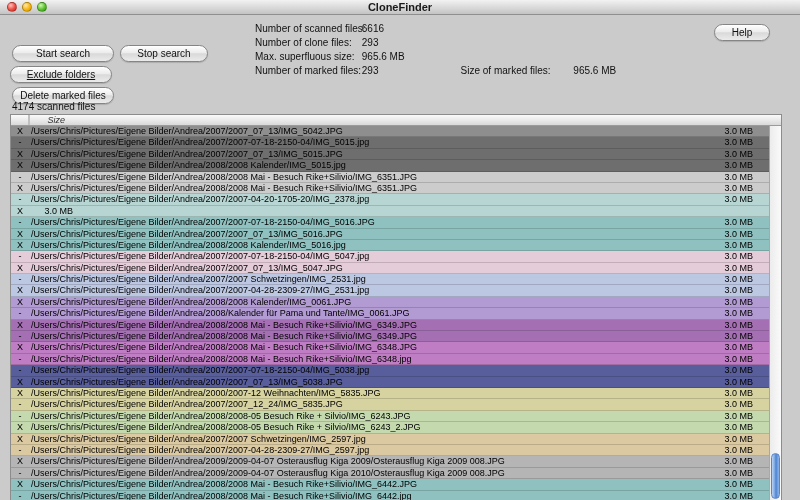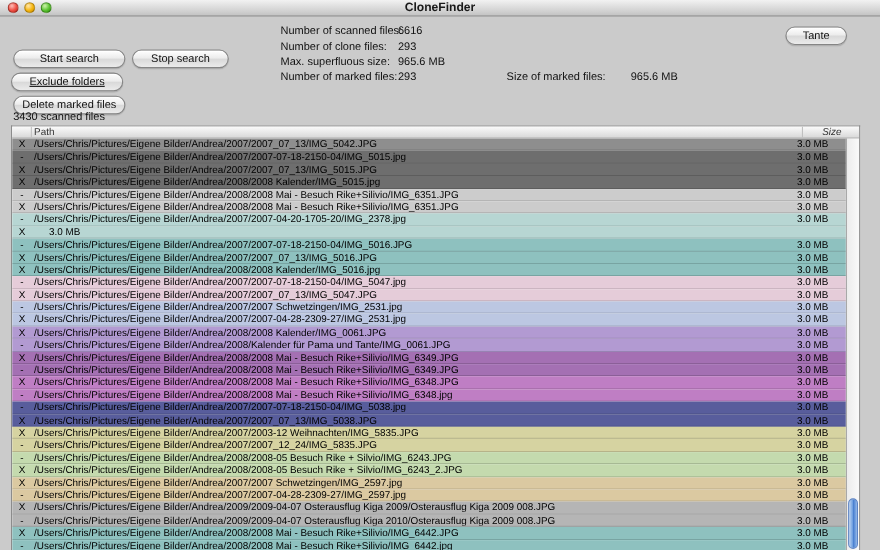--- a/index.html
+++ b/index.html
@@ -73,47 +73,46 @@
       <span class="light yellow"></span>
       <span class="light green"></span>
     </div>
     <div class="title">CloneFinder</div>
   </div>
 
   <div class="aqua-btn btn-start">Start search</div>
   <div class="aqua-btn btn-stop">Stop search</div>
   <div class="aqua-btn btn-exclude">Exclude folders</div>
   <div class="aqua-btn btn-delete">Delete marked files</div>
-  <div class="aqua-btn btn-help">Tante</div>
+  <div class="aqua-btn btn-help">Help</div>
 
   <div class="stat-line stat-1">
     <span class="sl w-label">Number of scanned files:</span>
     <span class="sl">6616</span>
   </div>
   <div class="stat-line stat-2">
     <span class="sl w-label">Number of clone files:</span>
     <span class="sl">293</span>
   </div>
   <div class="stat-line stat-3">
     <span class="sl w-label">Max. superfluous size:</span>
     <span class="sl">965.6 MB</span>
   </div>
   <div class="stat-line stat-4">
     <span class="sl w-label">Number of marked files:</span>
     <span class="sl w-value">293</span>
     <span class="sl w-label2">Size of marked files:</span>
     <span class="sl">965.6 MB</span>
   </div>
 
-  <div class="status-label">3430 scanned files</div>
+  <div class="status-label">4174 scanned files</div>
 
   <div class="table">
     <div class="thead">
       <div class="th-mark"></div>
-      <div class="th-path">Path</div>
       <div class="th-size">Size</div>
     </div>
     <div class="tbody">
         <div class="row" style="background-color: rgb(142, 142, 142);">
     <span class="cell-mark">X</span>
     <span class="cell-path">/Users/Chris/Pictures/Eigene Bilder/Andrea/2007/2007_07_13/IMG_5042.JPG</span>
     <span class="cell-size">3.0 MB</span>
   </div>
         <div class="row" style="background-color: rgb(110, 110, 110);">
     <span class="cell-mark">-</span>
@@ -219,21 +218,21 @@
     <span class="cell-path">/Users/Chris/Pictures/Eigene Bilder/Andrea/2007/2007-07-18-2150-04/IMG_5038.jpg</span>
     <span class="cell-size">3.0 MB</span>
   </div>
         <div class="row" style="background-color: rgb(88, 93, 156);">
     <span class="cell-mark">X</span>
     <span class="cell-path">/Users/Chris/Pictures/Eigene Bilder/Andrea/2007/2007_07_13/IMG_5038.JPG</span>
     <span class="cell-size">3.0 MB</span>
   </div>
         <div class="row" style="background-color: rgb(214, 211, 161);">
     <span class="cell-mark">X</span>
-    <span class="cell-path">/Users/Chris/Pictures/Eigene Bilder/Andrea/2007/2003-12 Weihnachten/IMG_5835.JPG</span>
+    <span class="cell-path">/Users/Chris/Pictures/Eigene Bilder/Andrea/2000/2007-12 Weihnachten/IMG_5835.JPG</span>
     <span class="cell-size">3.0 MB</span>
   </div>
         <div class="row" style="background-color: rgb(214, 211, 161);">
     <span class="cell-mark">-</span>
     <span class="cell-path">/Users/Chris/Pictures/Eigene Bilder/Andrea/2007/2007_12_24/IMG_5835.JPG</span>
     <span class="cell-size">3.0 MB</span>
   </div>
         <div class="row" style="background-color: rgb(196, 218, 174);">
     <span class="cell-mark">-</span>
     <span class="cell-path">/Users/Chris/Pictures/Eigene Bilder/Andrea/2008/2008-05 Besuch Rike + Silvio/IMG_6243.JPG</span>

